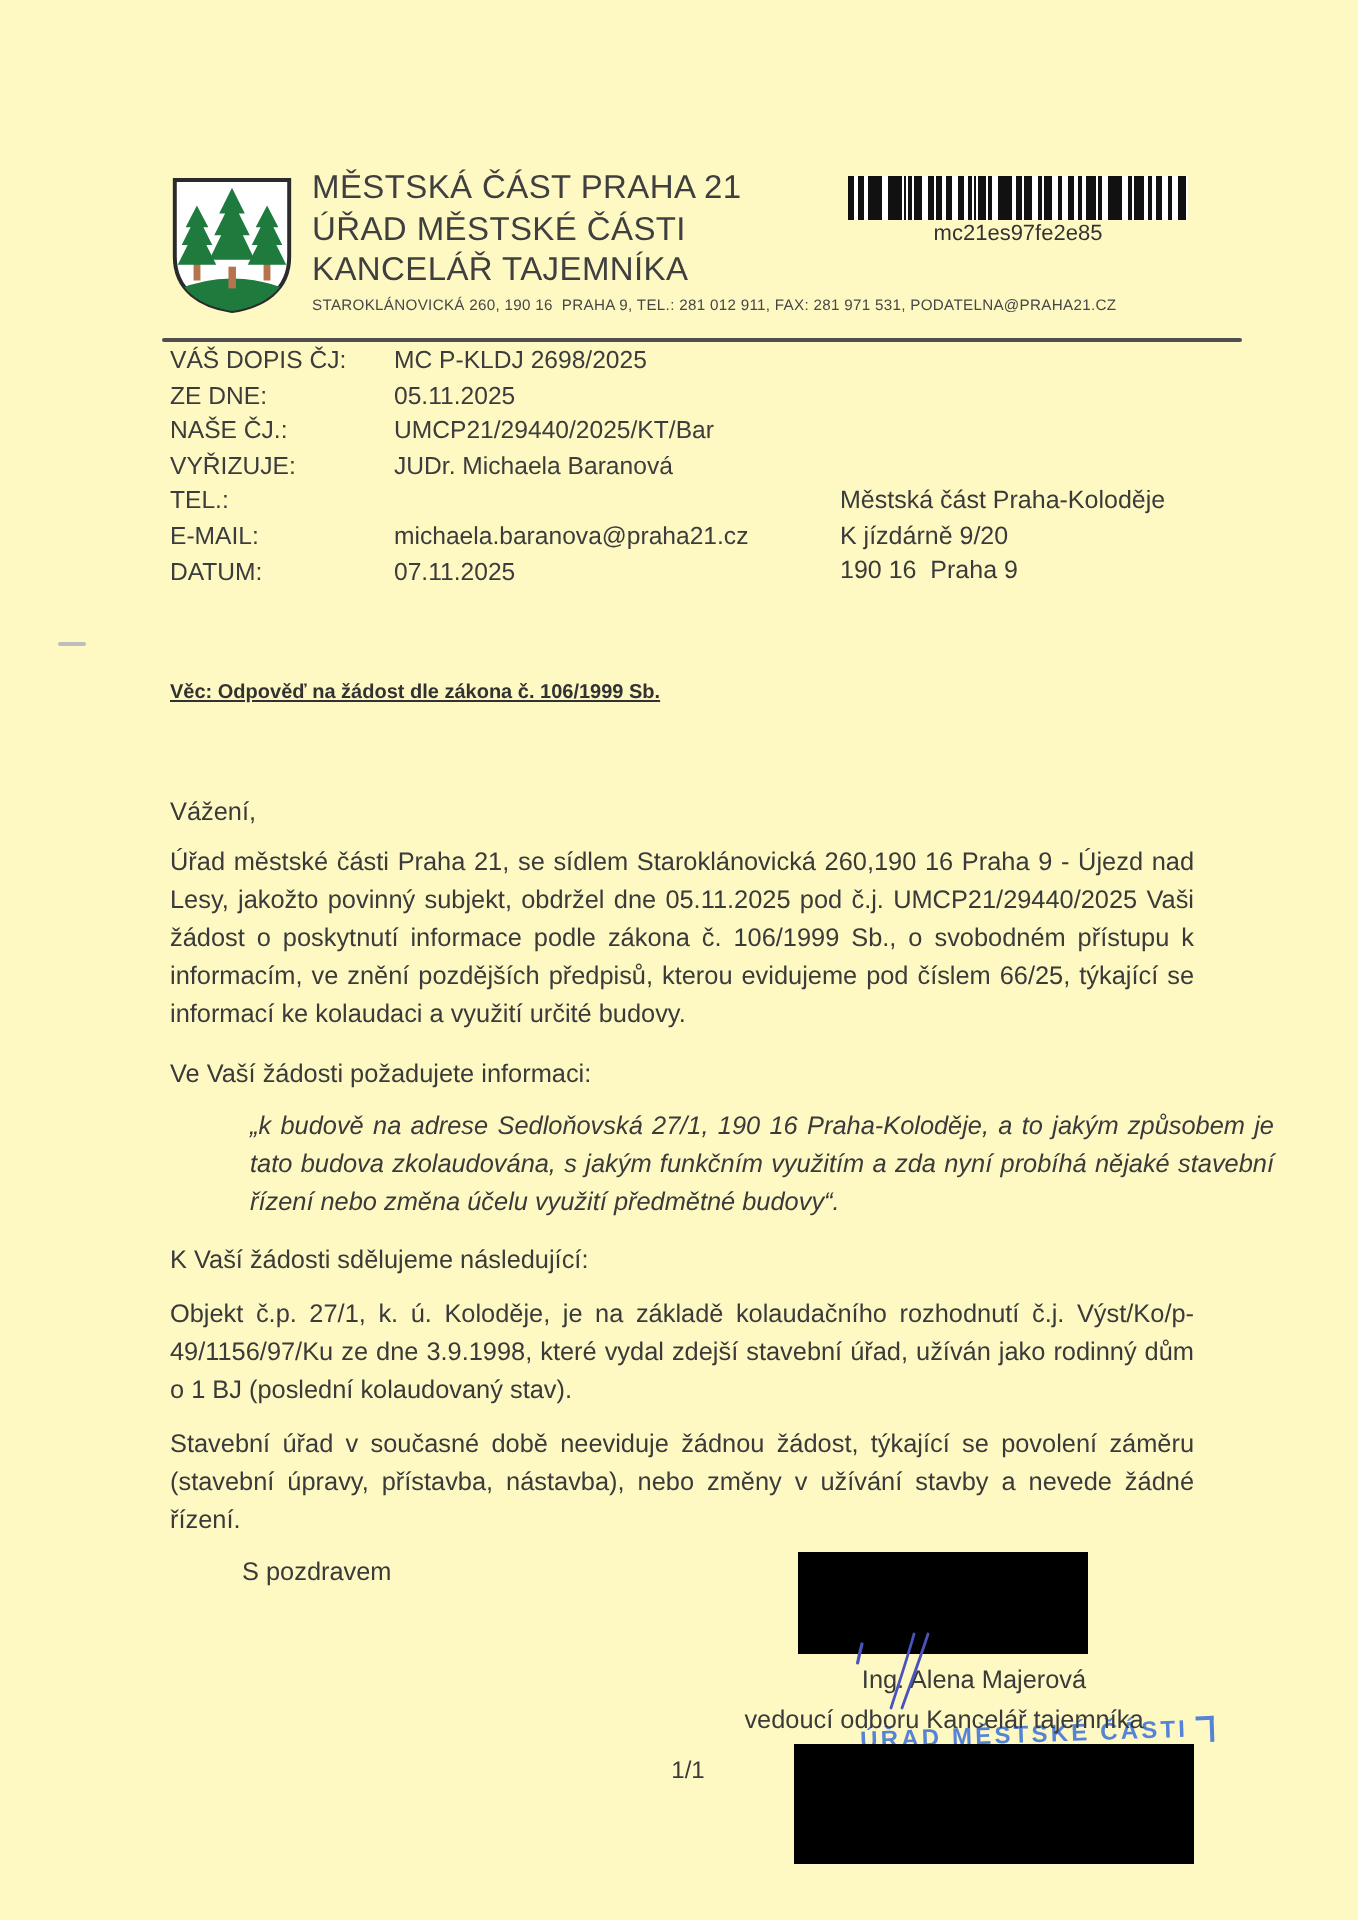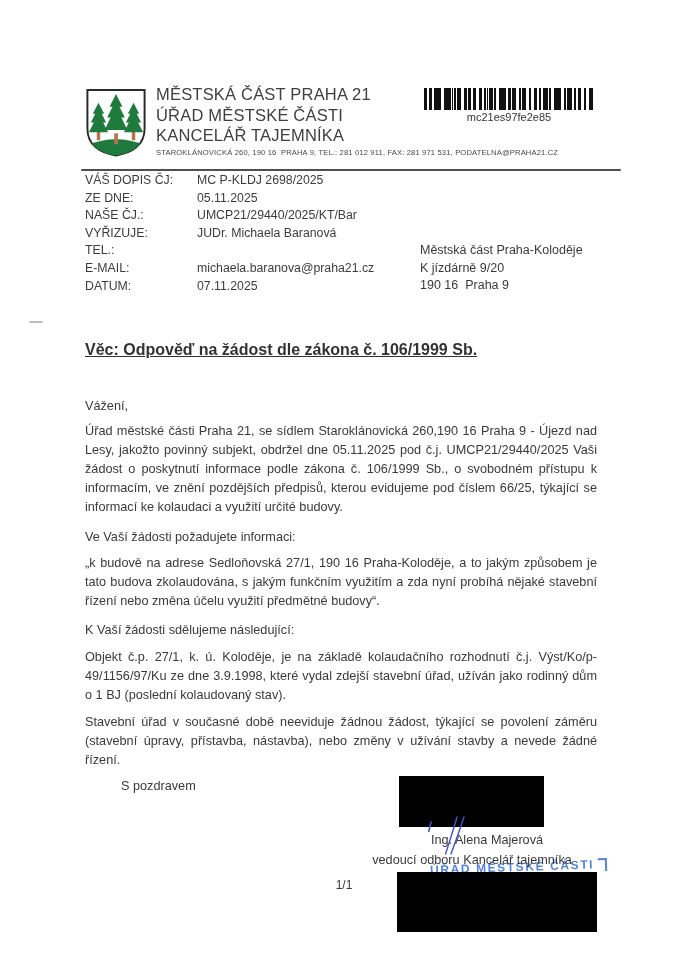--- a/index.html
+++ b/index.html
@@ -1,19 +1,19 @@
 <!DOCTYPE html>
 <html><head>
 <meta charset="utf-8">
 <style>
   html,body{margin:0;padding:0;background:#e8e8e8;}
   .page{
     position:relative;
     width:679px;height:960px;
-    background:#ffffff;
+    background:#fef9c3;
     font-family:"Liberation Sans",sans-serif;
     color:#3a3a3a;
     overflow:hidden;
     margin:0 auto;
   }
   
   .crest{position:absolute;left:84px;top:87px;width:64px;height:71px;}
   .org-block{position:absolute;left:156px;top:84px;color:#3f3f3f;}
   .org-line{font-size:16.5px;line-height:20.5px;font-weight:400;letter-spacing:.2px;white-space:pre;}
   .addr-line{position:absolute;left:156px;top:148px;font-size:7.6px;letter-spacing:.15px;color:#474747;white-space:pre;}
@@ -29,24 +29,24 @@
   .separator{position:absolute;left:81px;top:169px;width:540px;height:2px;background:#4f4f4f;border-radius:1px;}
   
   .ref-block{position:absolute;left:85px;top:173px;font-size:12.3px;color:#3c3c3c;}
   .ref-row{display:grid;grid-template-columns:112px auto;height:17.6px;align-items:baseline;}
   .ref-label{white-space:pre;}
   .ref-value{white-space:pre;}
   .recipient{position:absolute;left:420px;top:226px;font-size:12.5px;line-height:17.6px;color:#3a3a3a;margin-top:16px;}
   .recipient div{white-space:pre;}
   .fold-mark{position:absolute;left:29px;top:321px;width:14px;height:2px;background:#bdbdbd;border-radius:1px;}
   
-  .subject{position:absolute;left:85px;top:341px;font-size:16px;font-weight:bold;text-decoration:underline;color:#323232;}
+  .subject{position:absolute;left:85px;top:341px;font-size:10px;font-weight:bold;text-decoration:underline;color:#323232;}
   .para{position:absolute;left:85px;width:512px;font-size:12.7px;line-height:19px;color:#3a3a3a;}
   .just{text-align:justify;}
-  .quote{}
+  .quote{font-style:italic;margin-left:40px;}
   
   .redaction-1{position:absolute;left:399px;top:776px;width:145px;height:51px;background:#000;z-index:2;}
   .ink{position:absolute;left:424px;top:816px;width:52px;height:42px;z-index:3;}
   .sig-name{position:absolute;left:387px;top:833px;width:200px;text-align:center;font-size:12.7px;color:#3a3a3a;z-index:1;}
   .sig-role{position:absolute;left:372px;top:853px;width:200px;text-align:center;font-size:12.7px;color:#3a3a3a;z-index:2;}
   .stamp{position:absolute;left:430px;top:860px;font-size:12px;font-weight:bold;letter-spacing:1.6px;color:#5583d6;transform:rotate(-2deg);z-index:1;white-space:pre;display:flex;align-items:flex-start;gap:4px;}
   .stamp-corner{display:inline-block;width:7px;height:11px;border-top:2px solid #5583d6;border-right:2px solid #5583d6;margin-top:1px;}
   .redaction-2{position:absolute;left:397px;top:872px;width:200px;height:60px;background:#000;z-index:4;}
   .page-num{position:absolute;left:314px;top:878px;width:60px;text-align:center;font-size:12px;color:#3a3a3a;}
 </style>

